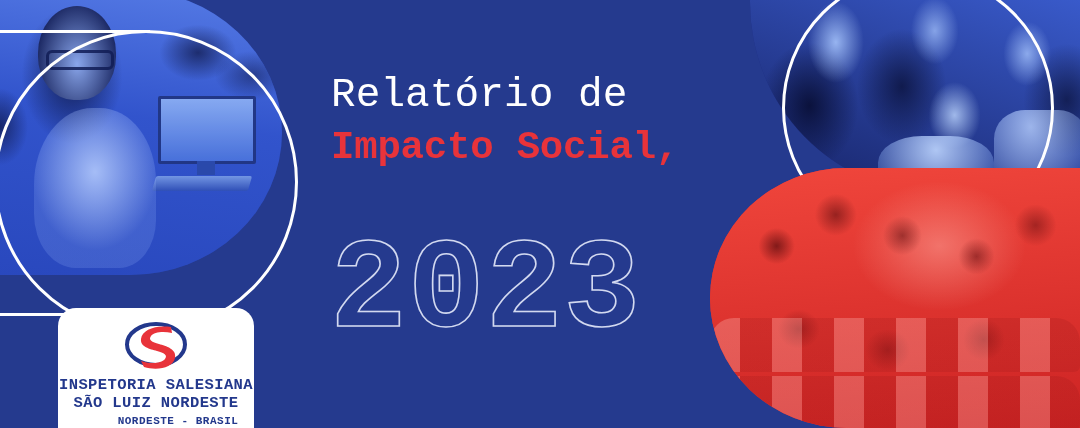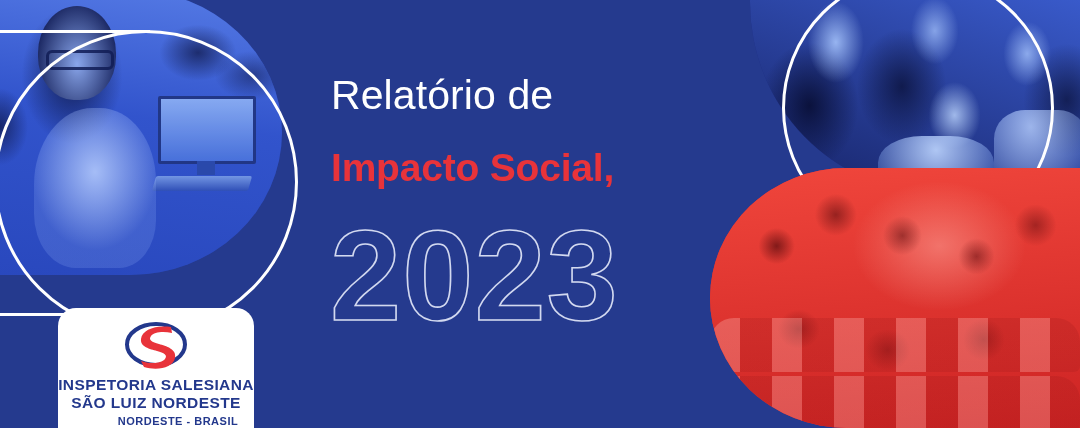--- a/index.html
+++ b/index.html
@@ -7,21 +7,21 @@
     margin: 0;
     padding: 0;
     background: #1b2a6b;
   }
   #stage {
     position: relative;
     width: 1080px;
     height: 428px;
     overflow: hidden;
     background: #253a8e;
-    font-family: Liberation Sans, sans-serif;
+    font-family: Liberation Mono, monospace;
   }
 
   
   .bg {
     position: absolute;
     inset: 0;
     background: #253a8e;
   }
 
   
@@ -239,27 +239,27 @@
     white-space: nowrap;
   }
   .hl-line2, .hl-line3 {
     color: #e8333a;
     font-size: 39px;
     font-weight: 700;
     line-height: 48px;
     letter-spacing: -.2px;
     white-space: nowrap;
   }
-  .hl-line2 { margin-top: 24px; }
+  .hl-line2 { margin-top: 4px; }
 
   
   .year {
     position: absolute;
     left: 330px;
-    top: 212px;
+    top: 228px;
     font-size: 128px;
     font-weight: 700;
     line-height: 128px;
     letter-spacing: 1px;
     color: transparent;
     -webkit-text-stroke: 1.6px rgba(226,231,248,.92);
     white-space: nowrap;
   }
 
   

